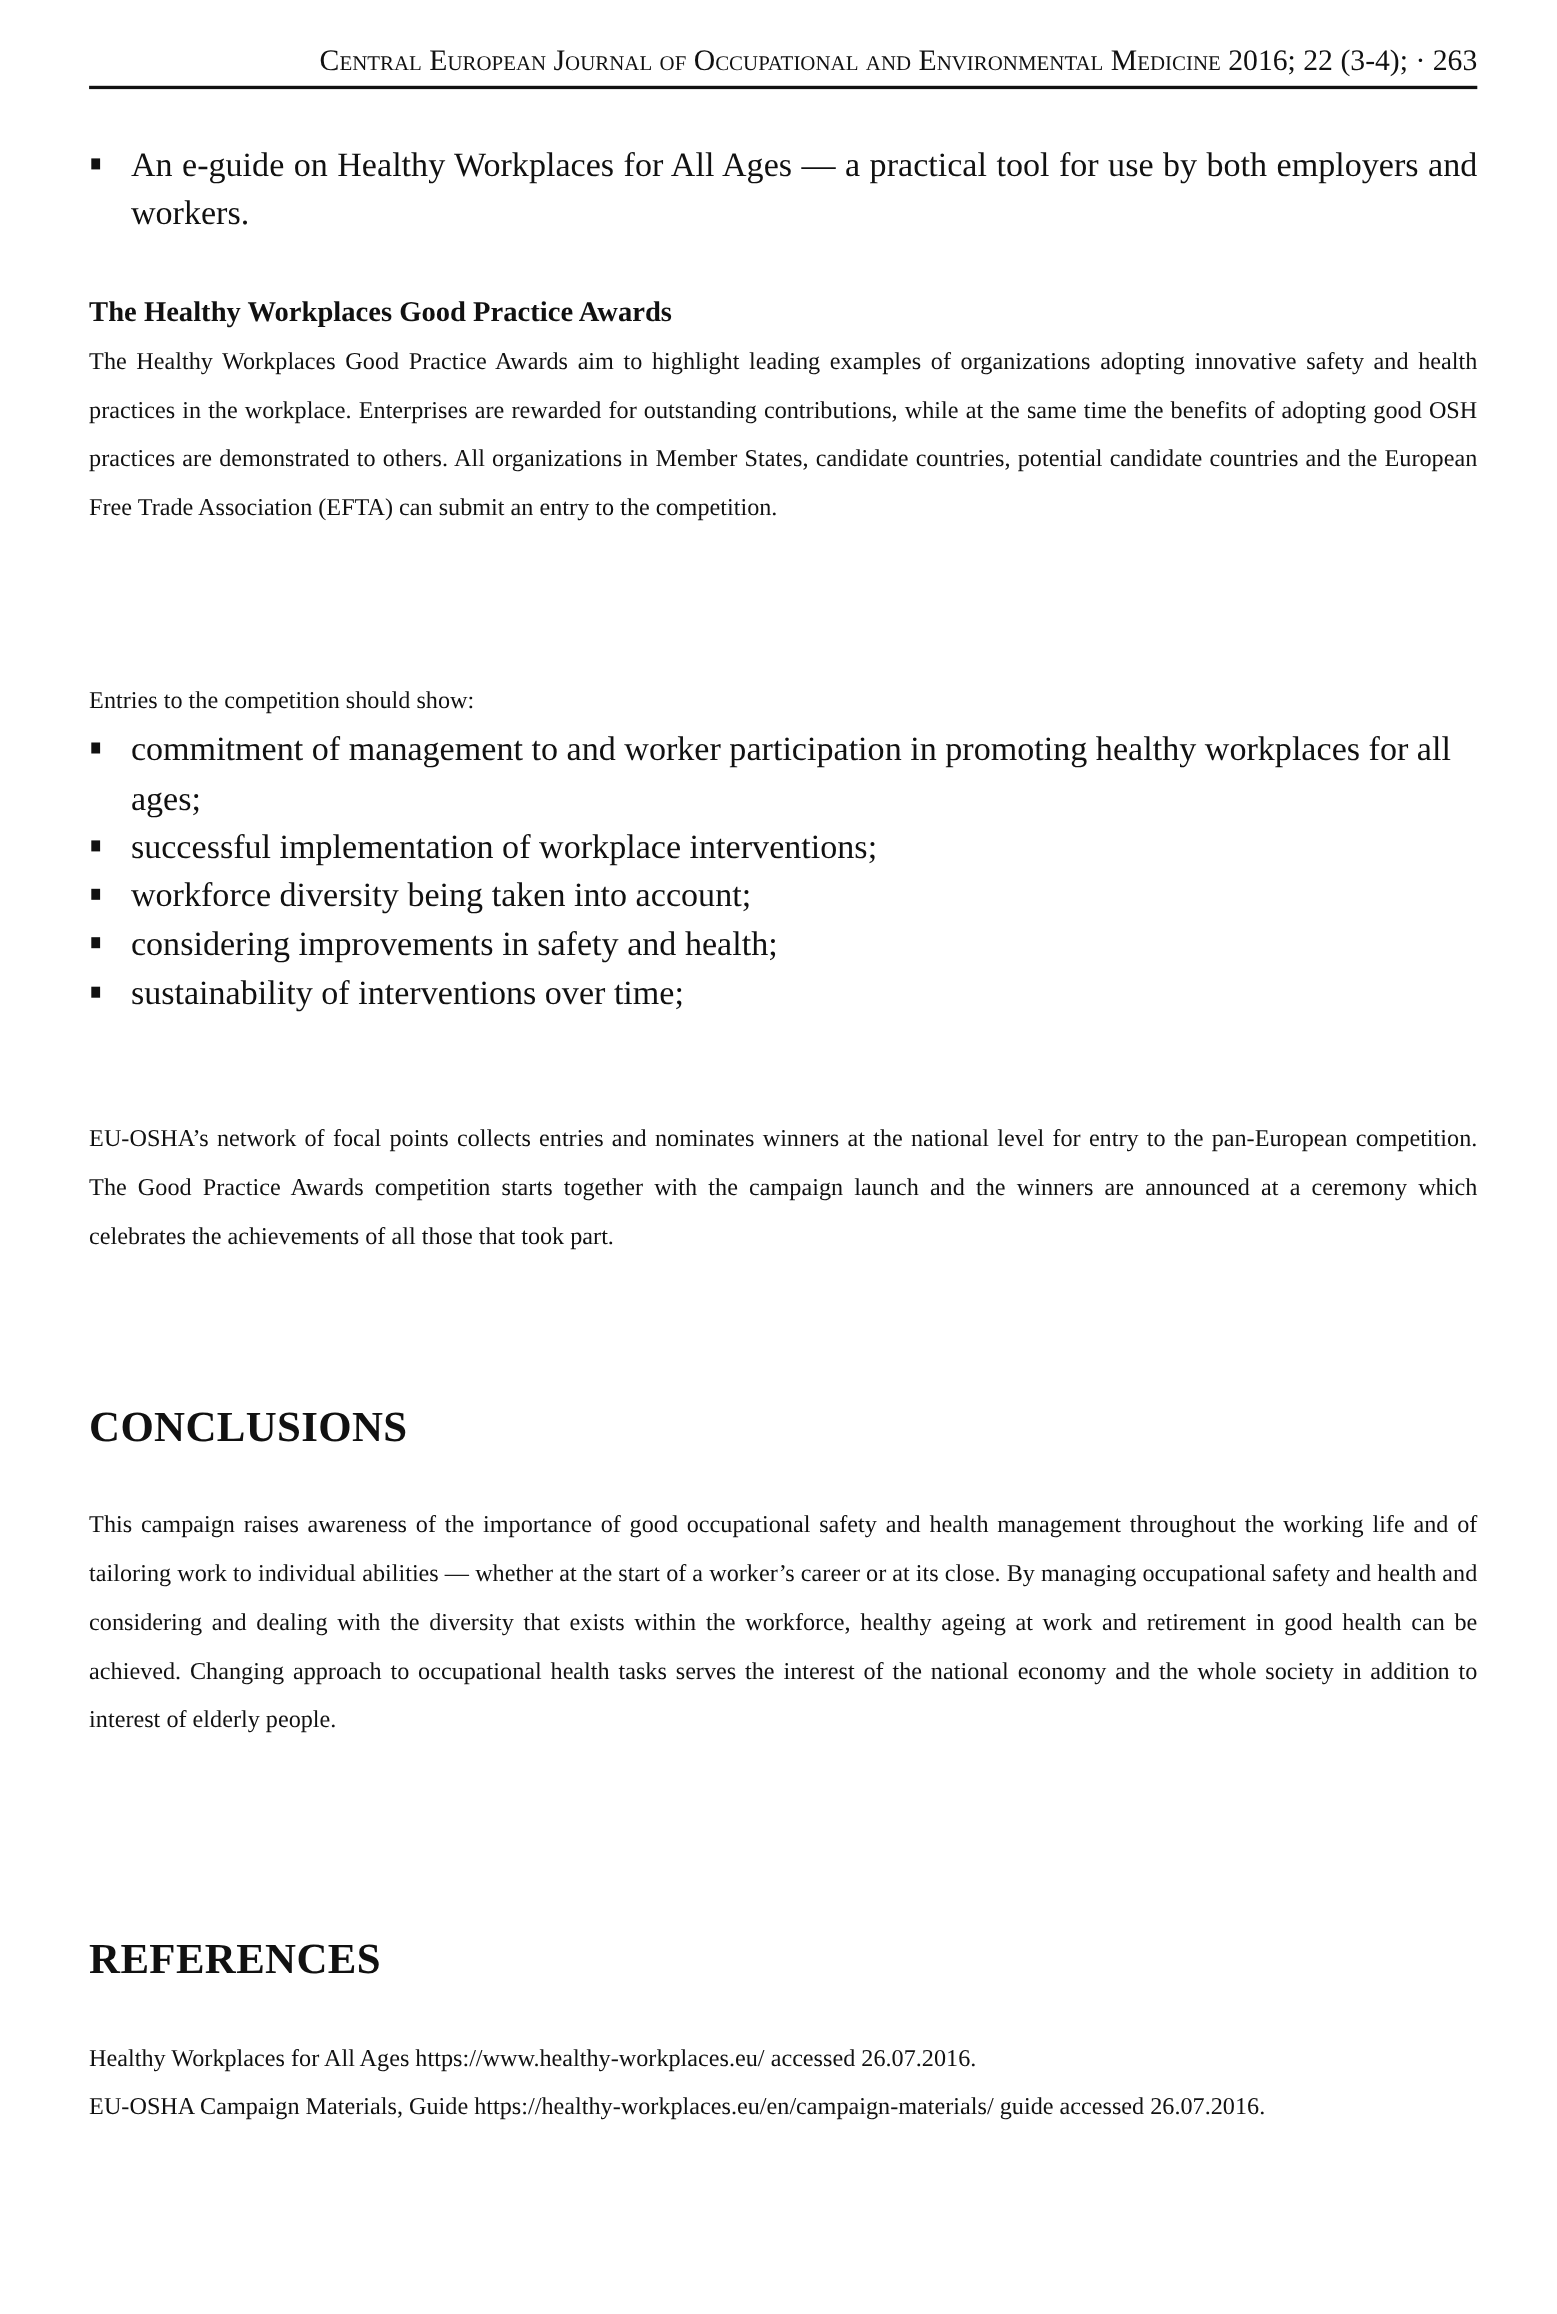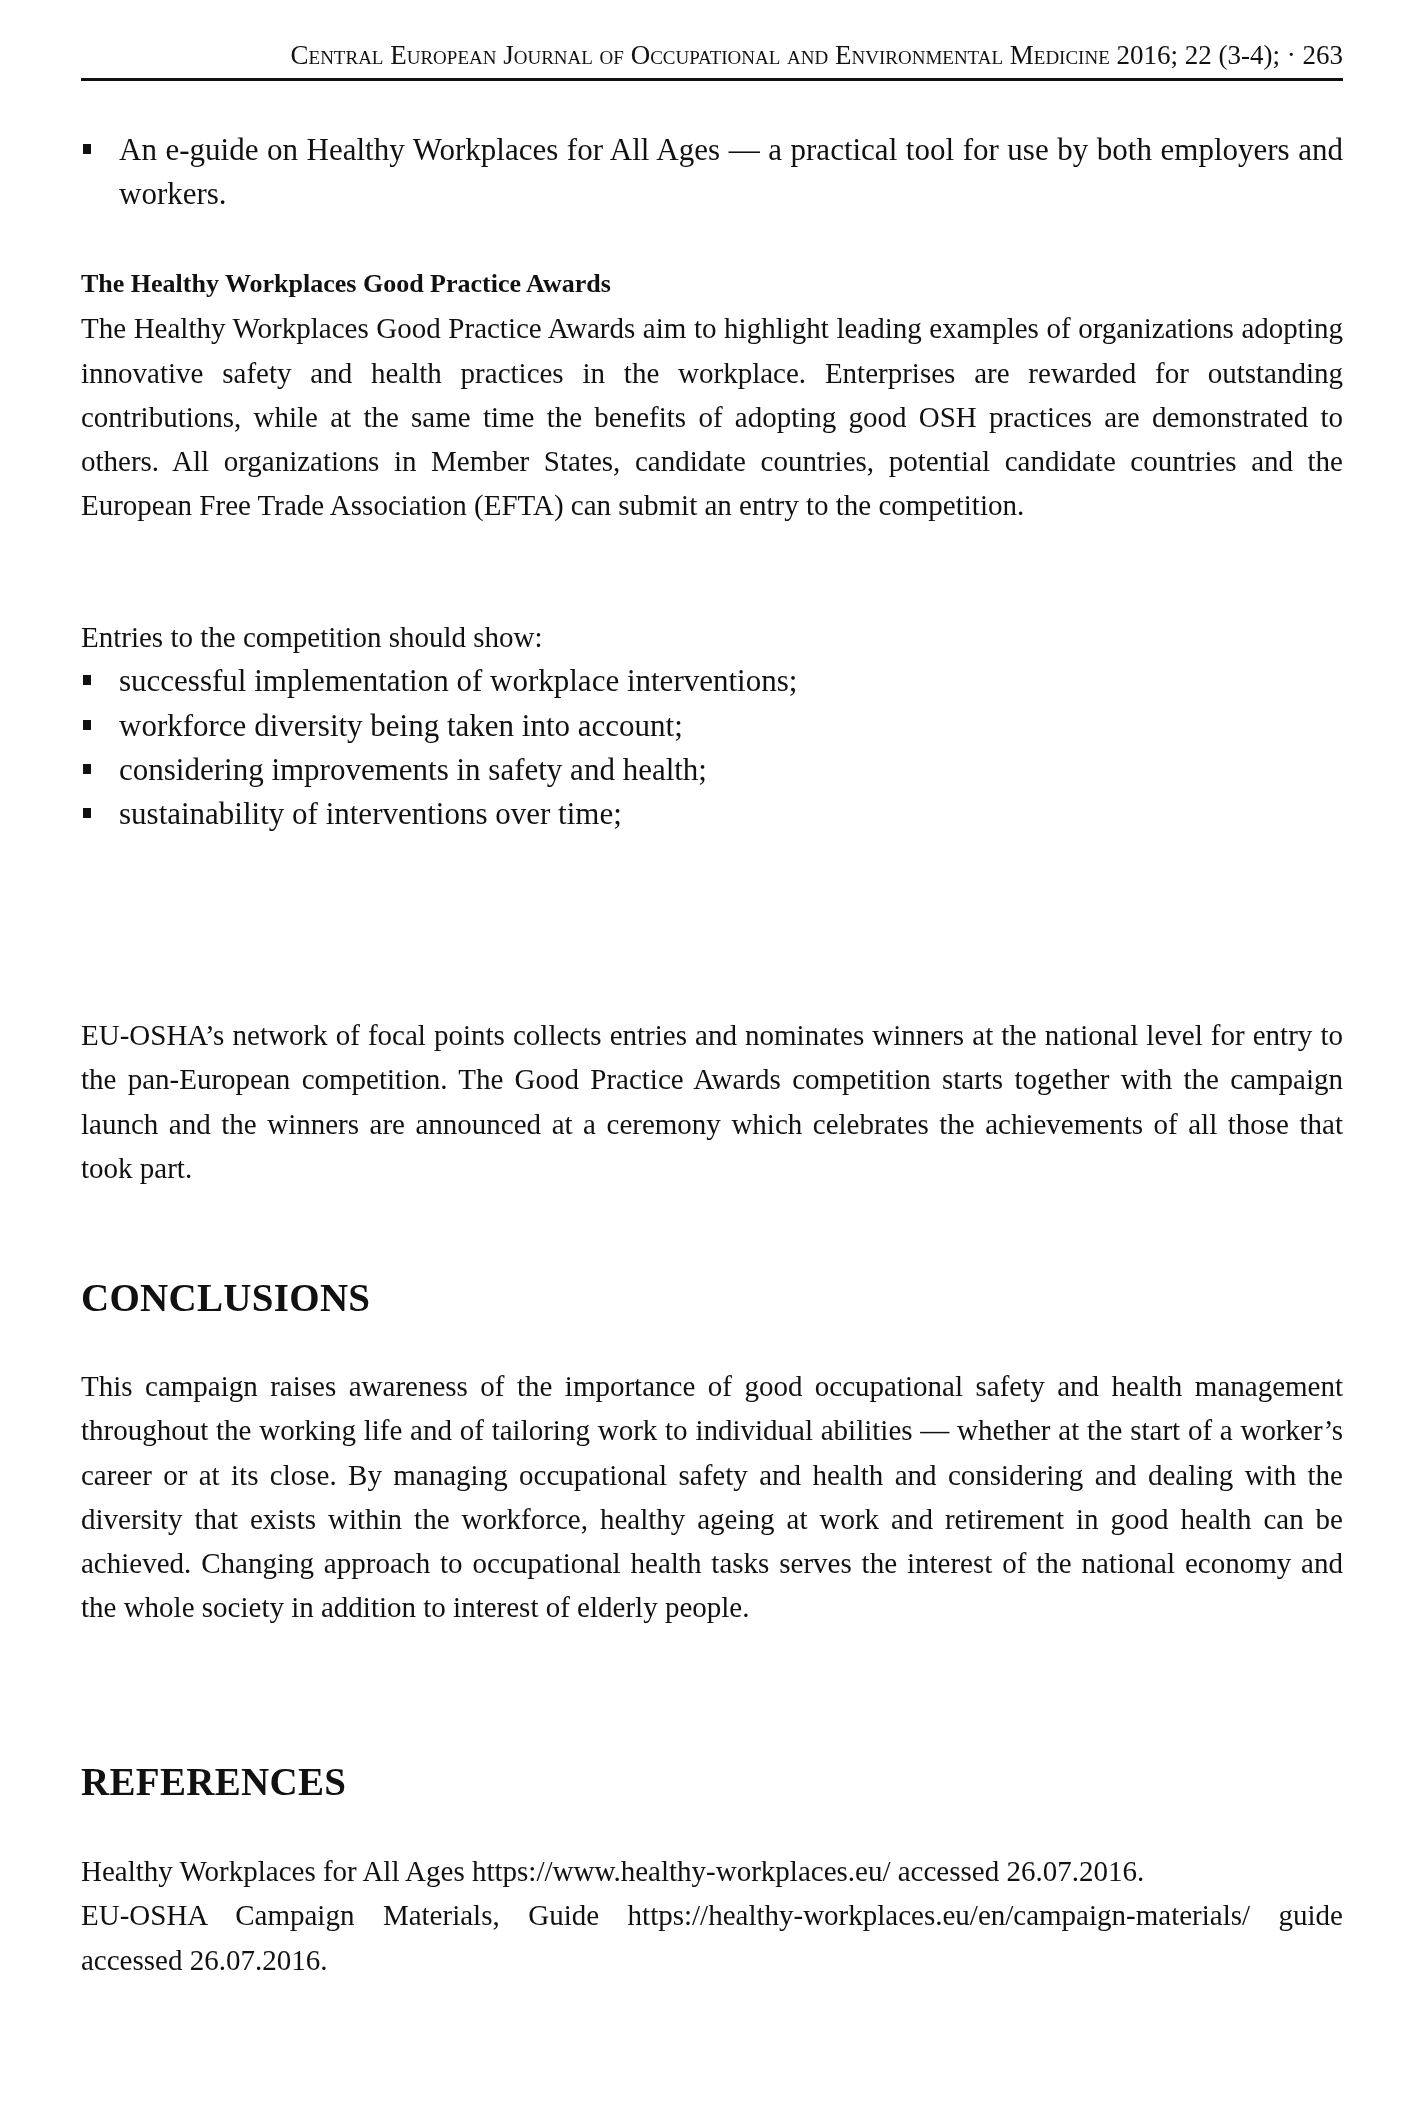--- a/index.html
+++ b/index.html
@@ -2,21 +2,21 @@
 <html><head>
 <meta charset="utf-8">
 <style>
   html, body { margin:0; padding:0; background:#ffffff; }
   body { width:1415px; height:2104px; position:relative; overflow:hidden;
          font-family:"Liberation Serif","DejaVu Serif",serif; color:#111; }
   .page { position:absolute; left:81px; top:0; width:1262px; }
   .header { position:absolute; top:40px; right:0; font-size:27px; text-align:right; white-space:nowrap; letter-spacing:0; }
   .header .sc { font-variant:small-caps; }
   .rule { position:absolute; top:78px; left:0; width:1262px; height:3px; background:#111; }
-  .p { font-size:29px; line-height:44.3px; text-align:justify; margin:0; }
+  .p { font-size:22px; line-height:44.3px; text-align:justify; margin:0; }
   .abs { position:absolute; left:0; width:1262px; }
   ul.sq { list-style:none; margin:0; padding:0; }
   ul.sq li { position:relative; padding-left:38px; font-size:31px; line-height:44.3px; text-align:left; }
   ul.sq li::before { content:""; position:absolute; left:2px; top:16px; width:8px; height:10px; background:#111; }
   .subhead { font-weight:bold; font-size:26px; line-height:44.3px; margin:0; }
   .sechead { font-weight:bold; font-size:39px; margin:0; letter-spacing:0.3px; }
   .just-last { text-align:justify; }
 </style>
 </head>
 <body>
@@ -36,20 +36,21 @@
   </div>
 
   <div class="abs" style="top:262px;">
     <h3 class="subhead">The Healthy Workplaces Good Practice Awards</h3>
     <p class="p">The Healthy Workplaces Good Practice Awards aim to highlight leading examples of organizations adopting innovative safety and health practices in the workplace. Enterprises are rewarded for outstanding contributions, while at the same time the benefits of adopting good OSH practices are demonstrated to others. All organizations in Member States, candidate countries, potential candidate countries and the European Free Trade Association (EFTA) can submit an entry to the competition.</p>
   </div>
 
   <div class="abs" style="top:615px;">
     <p class="p">Entries to the competition should show:</p>
     <ul class="sq">
+      <li>commitment of management to and worker participation in promoting healthy workplaces for all ages;</li>
       <li>successful implementation of workplace interventions;</li>
       <li>workforce diversity being taken into account;</li>
       <li>considering improvements in safety and health;</li>
       <li>sustainability of interventions over time;</li>
     </ul>
   </div>
 
   <div class="abs" style="top:1013px;">
     <p class="p">EU-OSHA’s network of focal points collects entries and nominates winners at the national level for entry to the pan-European competition. The Good Practice Awards competition starts together with the campaign launch and the winners are announced at a ceremony which celebrates the achievements of all those that took part.</p>
   </div>

